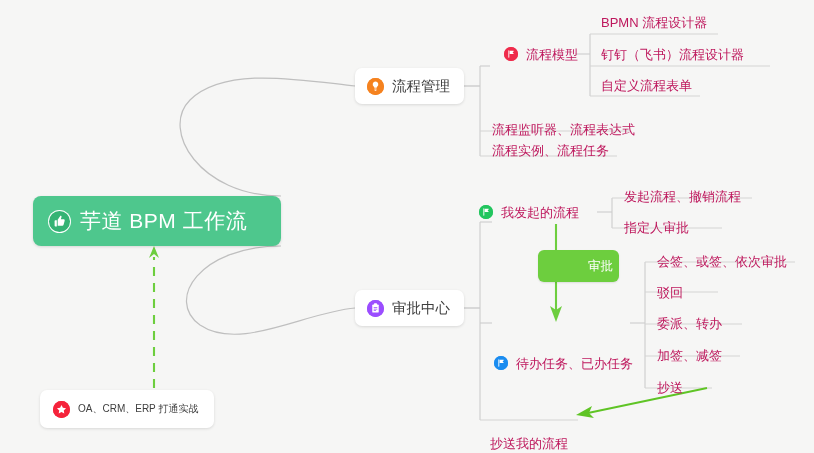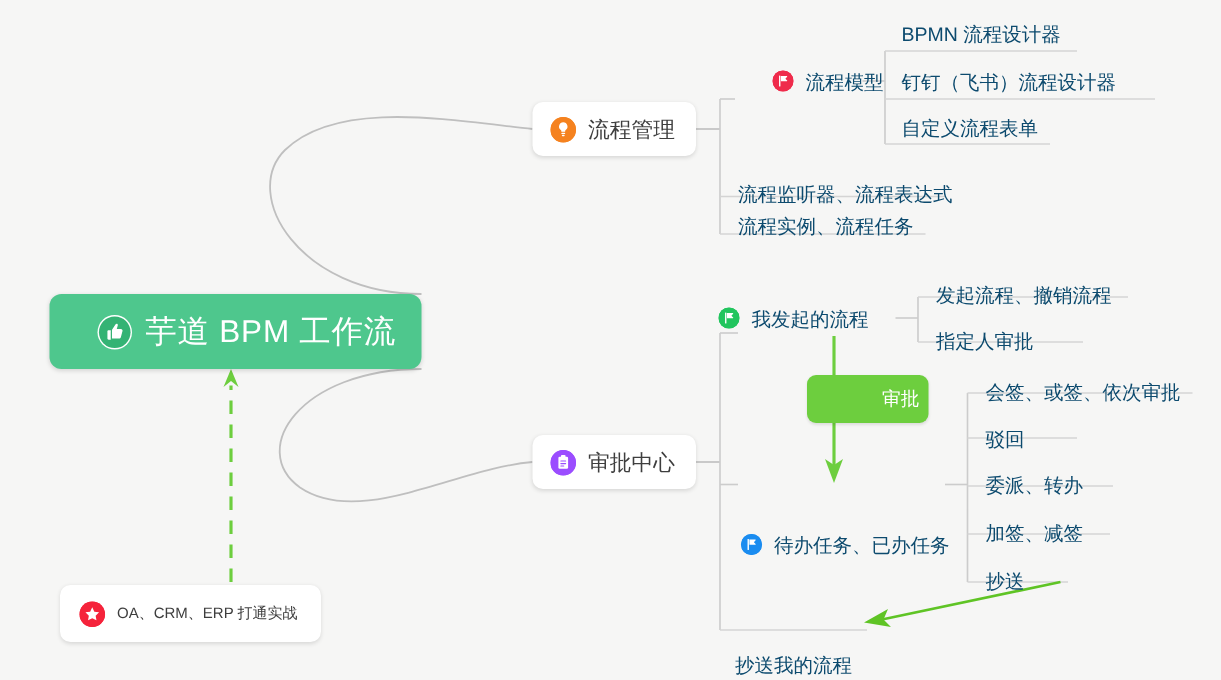--- a/index.html
+++ b/index.html
@@ -29,21 +29,20 @@
     top: 196px;
     width: 248px;
     height: 50px;
     background: #4ec78d;
     border-radius: 8px;
     box-shadow: 0 1px 3px rgba(0,0,0,0.13);
     display: flex;
     align-items: center;
     padding-left: 15px;
     box-sizing: border-box;
-    justify-content: center;
   }
   .root-label {
     color: #ffffff;
     font-size: 21px;
     letter-spacing: 0.5px;
     margin-left: 9px;
     white-space: nowrap;
   }
 
   
@@ -83,21 +82,21 @@
   .callout-label {
     font-size: 10px;
     color: #3e3e3e;
     margin-left: 8px;
   }
 
   
   .leaf {
     position: absolute;
     font-size: 13px;
-    color: #0c4a6e;
+    color: #be185d;
     white-space: nowrap;
     line-height: 1;
     display: flex;
     align-items: center;
   }
   .leaf-label { margin-left: 0; }
   .leaf.with-icon .leaf-label { margin-left: 8px; }
 
   
   .tag-node {
@@ -208,21 +207,21 @@
       <svg width="17" height="17" viewBox="0 0 20 20">
         <circle cx="10" cy="10" r="10" fill="#f5821f"></circle>
         <path d="M10 4.2a3.3 3.3 0 0 0-1.9 6c.25.2.4.5.4.8v.5h3v-.5c0-.3.15-.6.4-.8A3.3 3.3 0 0 0 10 4.2z" fill="#ffffff"></path>
         <rect x="8.5" y="12.3" width="3" height="1.1" rx="0.5" fill="#ffffff"></rect>
         <rect x="8.9" y="14" width="2.2" height="1.1" rx="0.5" fill="#ffffff"></rect>
       </svg>
     </span>
     <span class="branch-label">流程管理</span>
   </div>
 
-  <div class="leaf with-icon" style="left:515px; top:47px;">
+  <div class="leaf with-icon" style="left:504px; top:47px;">
     <span class="ricon small" style="background:#ef2b4b;">
       <svg width="14" height="14" viewBox="0 0 18 18">
         <circle cx="9" cy="9" r="9" fill="#ef2b4b"></circle>
         <rect x="5.6" y="4.3" width="1.2" height="9.4" rx="0.5" fill="#ffffff"></rect>
         <path d="M7.2 4.8h5.1c.3 0 .45.35.25.58l-1.5 1.6 1.5 1.6c.2.23.05.58-.25.58H7.2V4.8z" fill="#ffffff"></path>
       </svg>
     </span>
     <span class="leaf-label">流程模型</span>
   </div>
 

